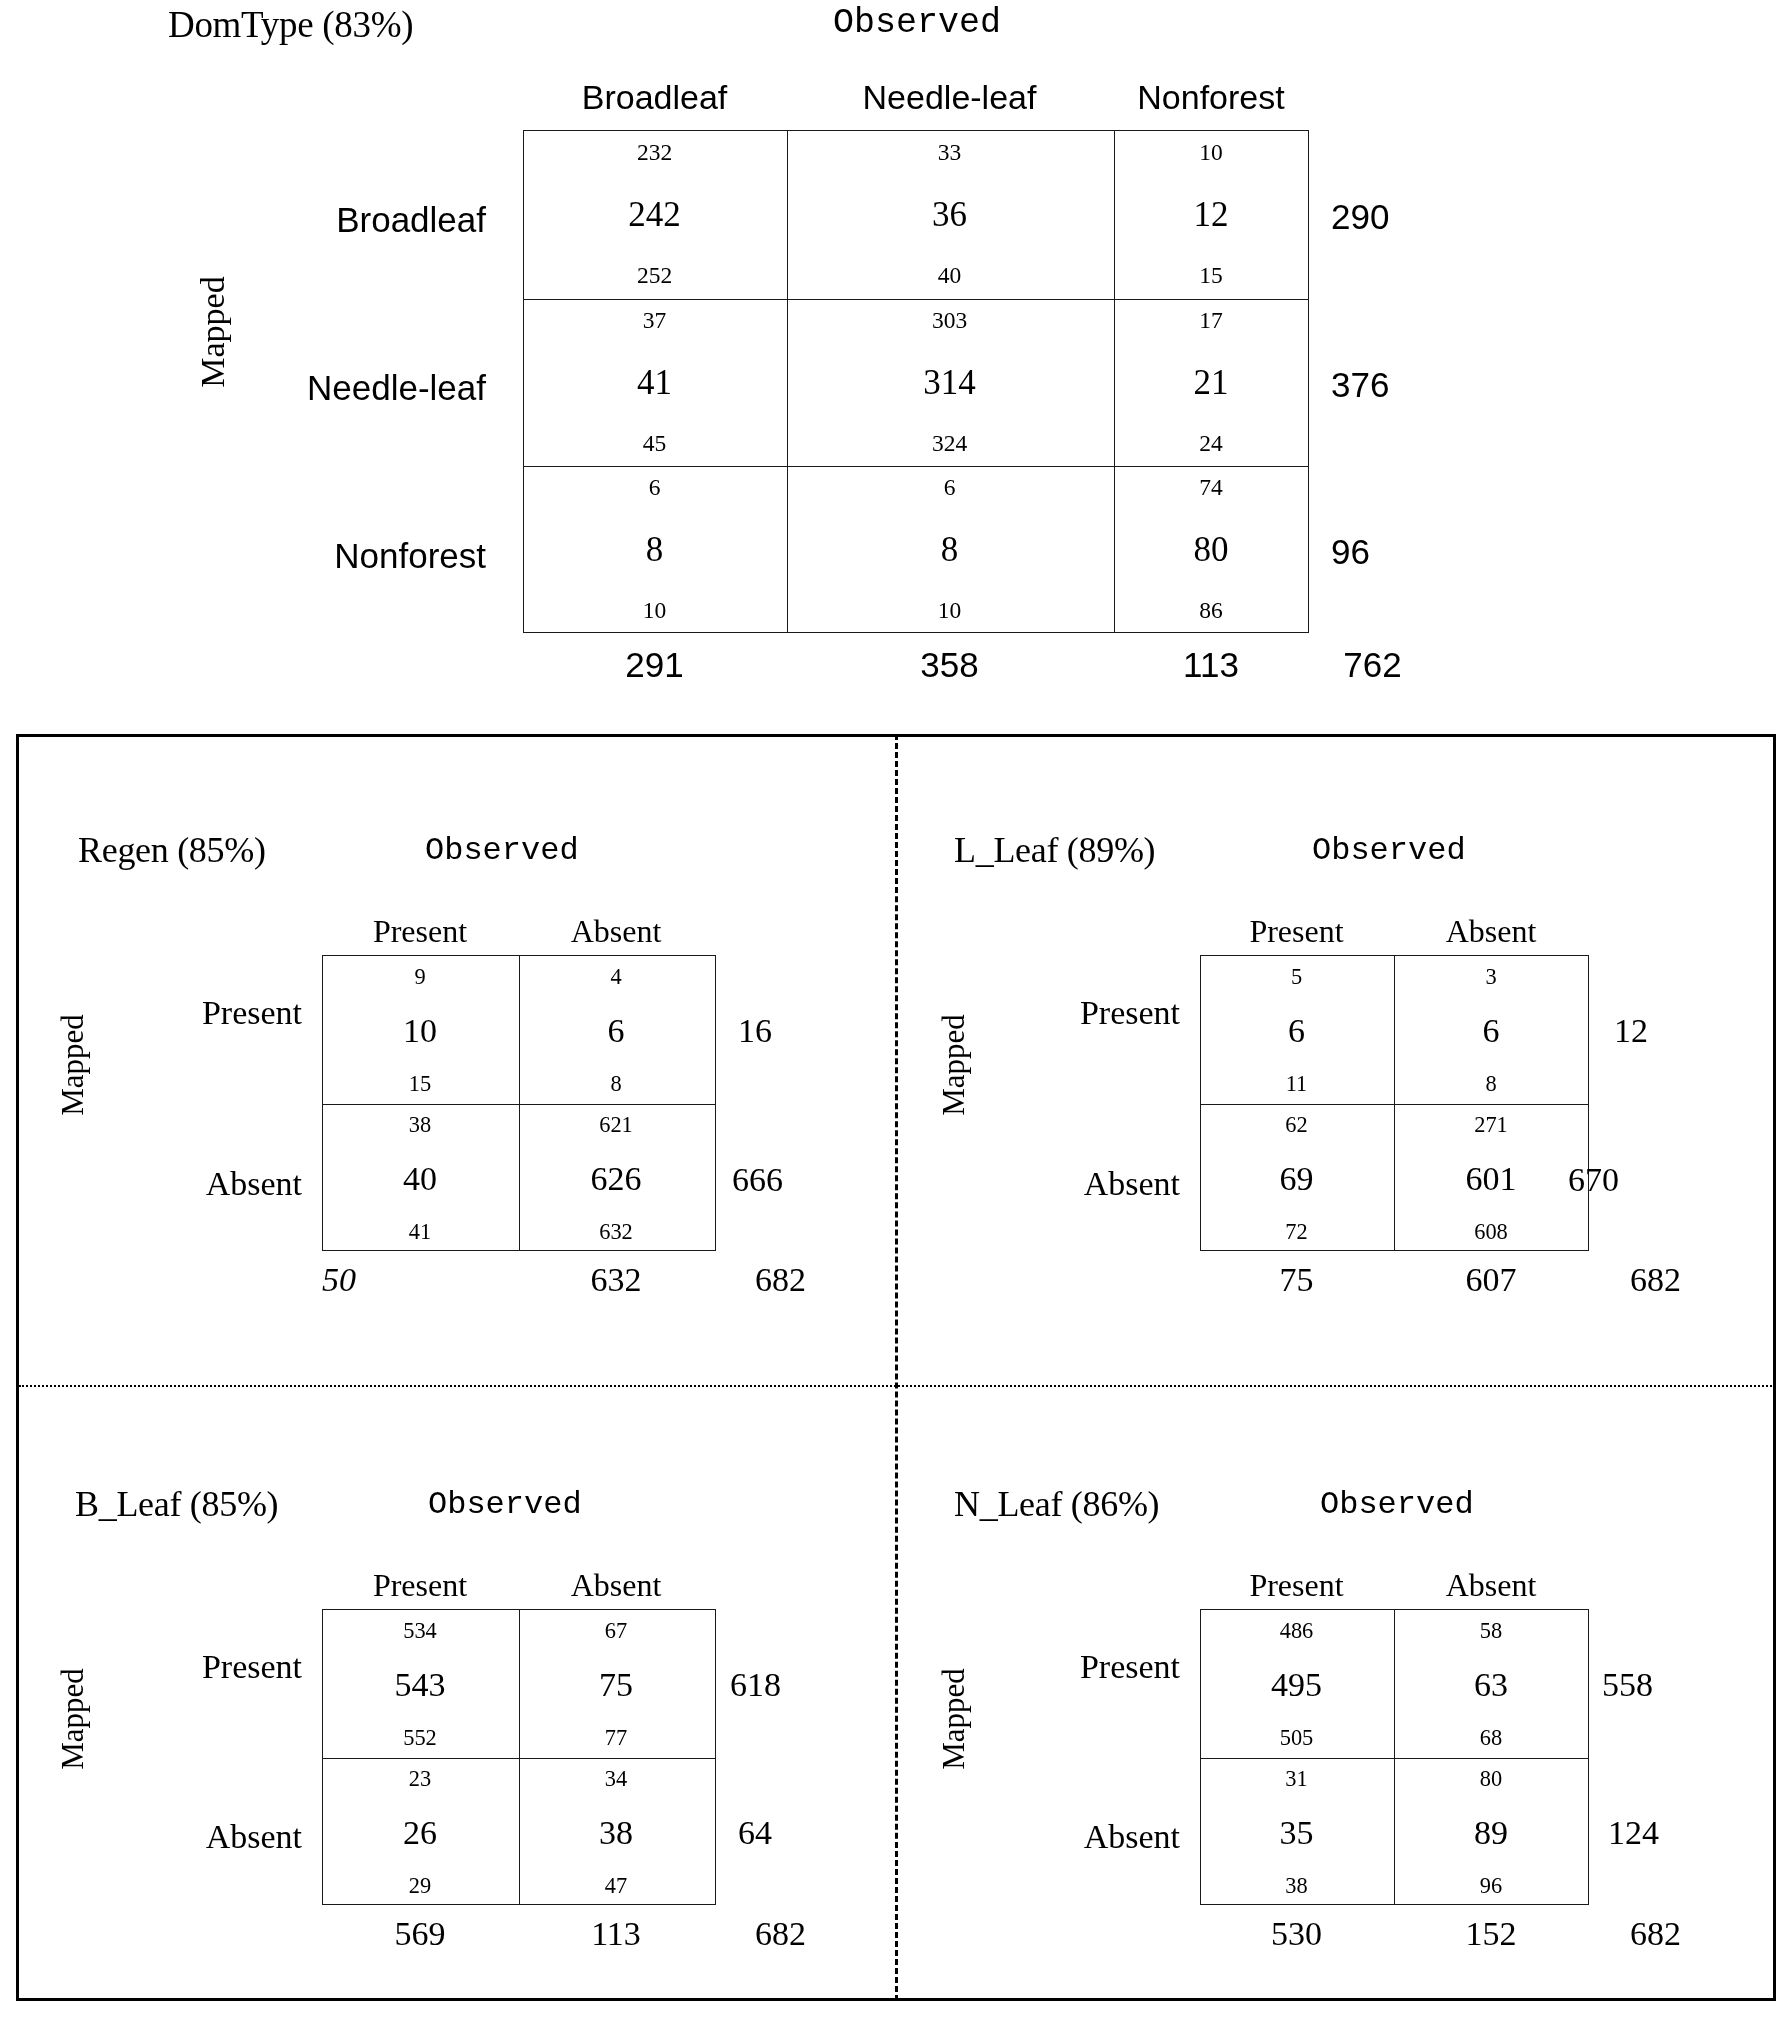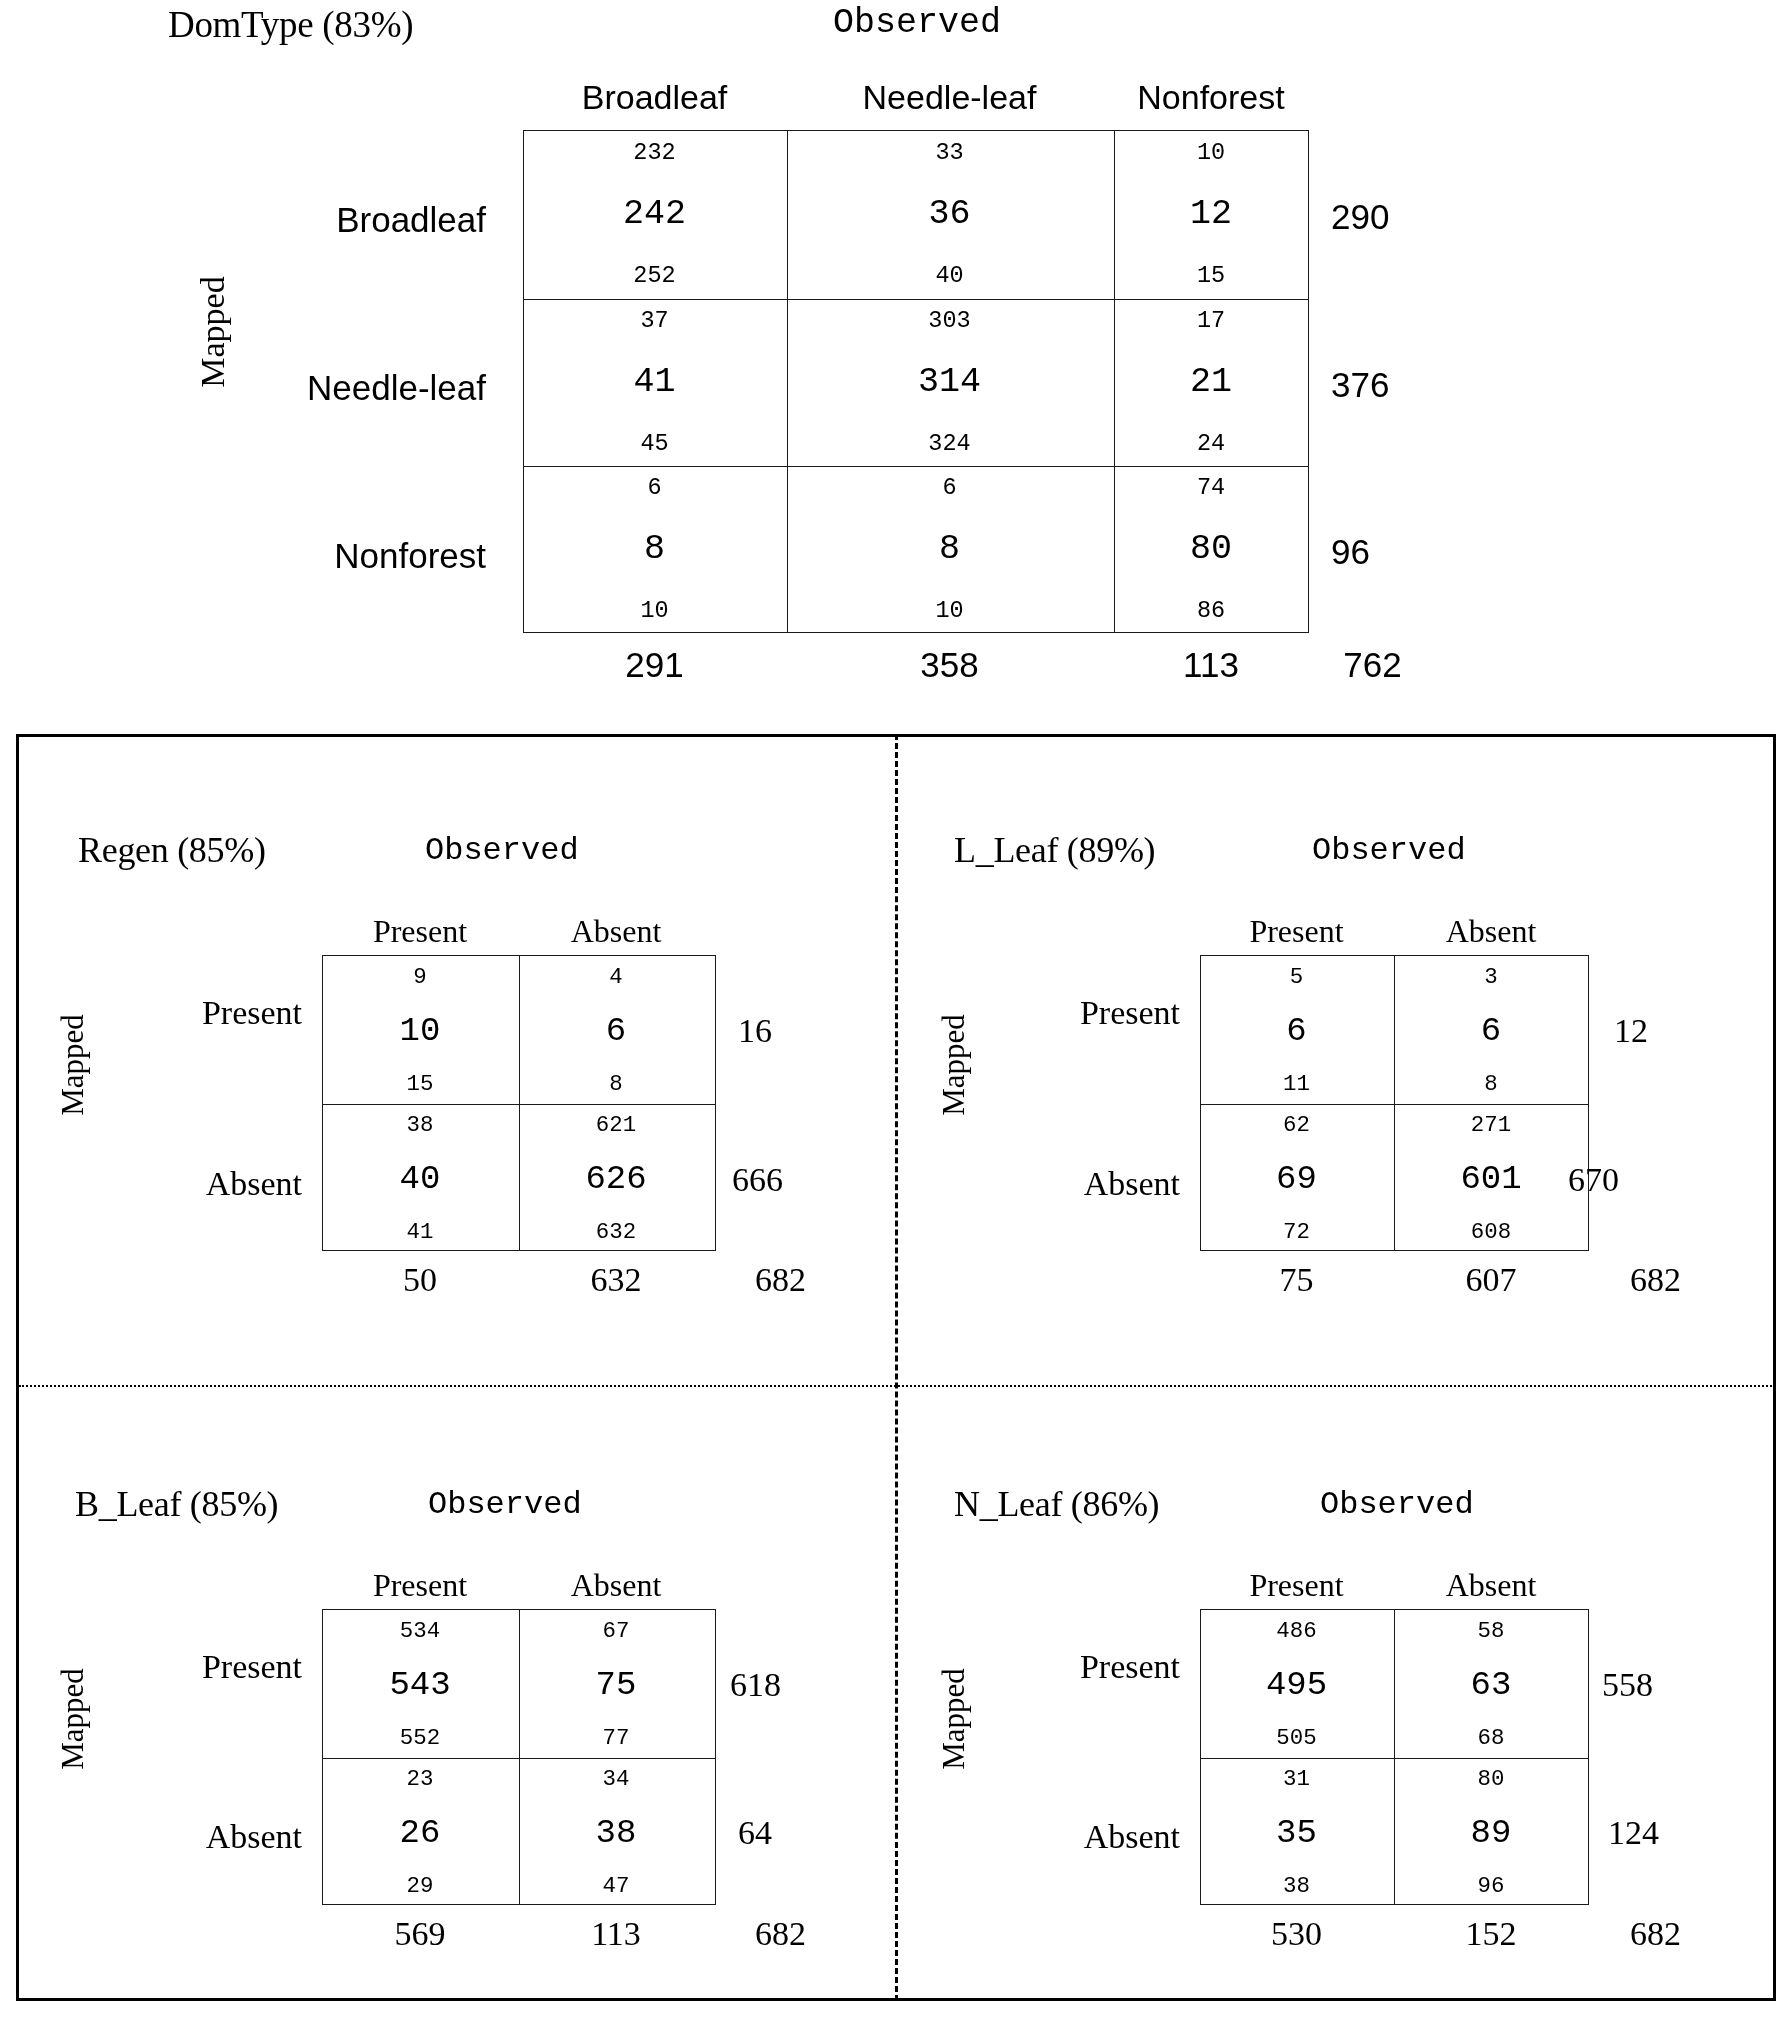--- a/index.html
+++ b/index.html
@@ -67,21 +67,21 @@
     height: 0;
     border-top: 1.1px solid #1a1a1a;
   }
   .cell {
     position: absolute;
     display: flex;
     flex-direction: column;
     align-items: center;
     justify-content: space-between;
     box-sizing: border-box;
-    font-family: Liberation Mono, monospace;
+    font-family: Liberation Serif, serif;
     text-align: right;
   }
   .cell .lo, .cell .hi {
     line-height: 1;
   }
   .cell .mid {
     line-height: 1;
   }
   .margin-total {
     position: absolute;
@@ -261,21 +261,21 @@
   </div>
   <div class="cell" style="left:517px; top:380px; width:198px; height:129px;">
     <span class="lo">621</span>
     <span class="mid">626</span>
     <span class="hi">632</span>
   </div>
 
   <div class="margin-total" style="left:738px; top:278px;">16</div>
   <div class="margin-total" style="left:732px; top:427px;">666</div>
 
-  <div class="margin-total col-total" style="left:322px; top:527px; width:196px; text-align:center;"><span>50</span></div>
+  <div class="margin-total col-total" style="left:322px; top:527px; width:196px; text-align:left;font-style:italic;"><span>50</span></div>
   <div class="margin-total col-total" style="left:517px; top:527px; width:198px; text-align:center;"><span>632</span></div>
   <div class="margin-total col-total" style="left:719px; top:527px; width:123px; text-align:center;"><span>682</span></div>
 </div>
 
 <div class="matrix-panel quad" id="lleaf-panel" style="left:895px; top:734px; width:897px; height:651px;">
   <div class="panel-title" style="left:59px; top:95px;">L_Leaf (89%)</div>
   <div class="observed-label" style="left:417px; top:98px;">Observed</div>
   <div class="mapped-label" style="left:-25px; top:313px;">Mapped</div>
 
   <div class="col-head" style="left:305px; top:179px; width:193px;">Present</div>

